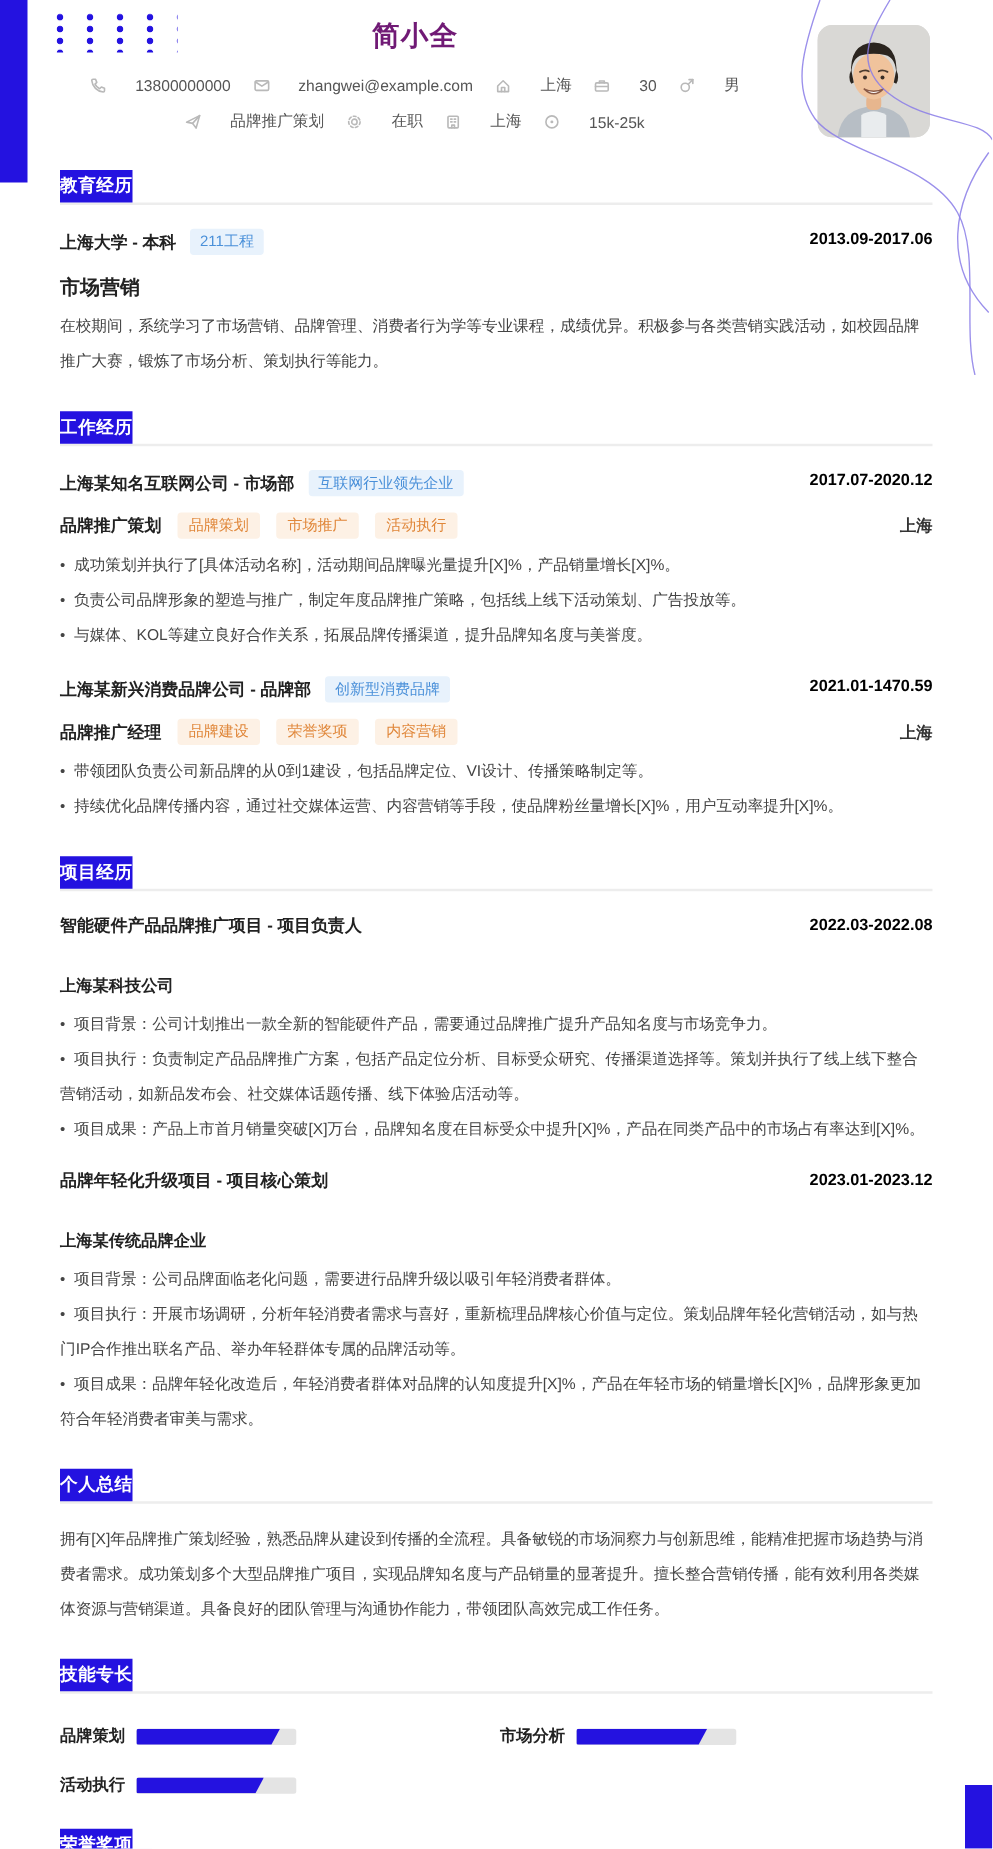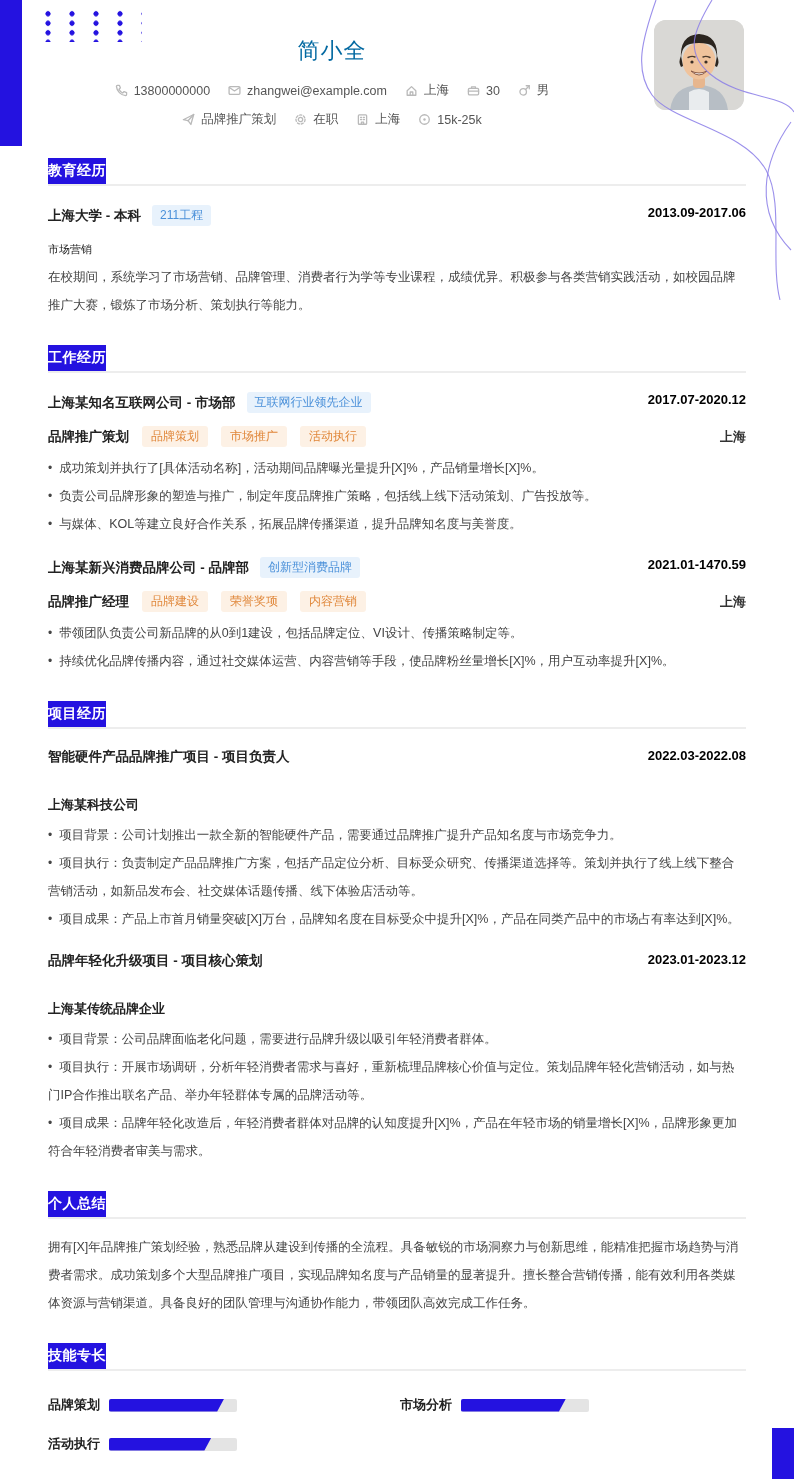--- a/index.html
+++ b/index.html
@@ -7,24 +7,24 @@
         font-family:"Liberation Sans","DejaVu Sans",sans-serif;color:#333;}
   
   .left-bar{position:absolute;left:0;top:0;width:22px;height:146px;background:#2412e0;}
   .dots{position:absolute;left:36px;top:9px;width:106px;height:33px;
         background:radial-gradient(circle,#2412e0 2.3px,transparent 2.9px);
         background-size:24px 9.5px;}
   .curves{position:absolute;left:594px;top:0;width:200px;height:300px;pointer-events:none;z-index:3;}
   .corner-block{position:absolute;right:0;bottom:0;width:22px;height:51px;background:#2412e0;}
   
   .header{padding-top:12px;width:664px;text-align:center;}
-  .name{margin:24px 0 0;font-size:22px;font-weight:normal;letter-spacing:1px;color:#0369a1;}
+  .name{margin:2px 0 0;font-size:22px;font-weight:bold;letter-spacing:1px;color:#701a75;}
   .contact-row{display:flex;justify-content:center;align-items:center;gap:18px;margin-top:16px;
                font-size:12.5px;color:#555;white-space:nowrap;}
-  .ci{display:inline-flex;align-items:center;gap:6px;}
+  .ci{display:inline-flex;align-items:center;gap:23px;}
   .ci svg{width:13px;height:13px;flex:none;}
   .photo{position:absolute;left:654px;top:20px;width:90px;height:90px;border-radius:12px;
          overflow:hidden;background:#d9d8d5;z-index:2;}
   
   .content{margin:0 48px;position:relative;}
   .section-head{position:relative;margin-top:26px;border-bottom:2px solid #ededed;}
   .section-head.first{margin-top:30px;}
   .badge{position:relative;display:inline-block;background:#2412e0;color:#fff;font-weight:bold;
          font-size:14px;padding:4px 0;letter-spacing:.5px;}
   .badge::after{content:"";position:absolute;z-index:-1;right:-15px;top:7px;width:21px;height:20px;
@@ -36,21 +36,21 @@
   .date{font-size:13px;font-weight:bold;color:#000000;}
   .role-row{display:flex;justify-content:space-between;align-items:center;margin-top:13px;}
   .rr-left{display:flex;align-items:center;gap:13px;}
   .role{font-size:13.5px;font-weight:bold;color:#222;}
   .tag-orange{font-size:12px;color:#e0873a;background:#fdf1e5;padding:2px 9px;border-radius:3px;}
   .loc{font-size:13px;font-weight:bold;color:#333;}
   .bullets{margin-top:7px;}
   .bullet{margin:0;font-size:12.5px;line-height:2.24;color:#444;}
   .bullet .dot{margin-right:7px;font-size:12px;color:#444;}
   .para{margin:6px 0 0;font-size:12.5px;line-height:2.24;color:#444;}
-  .major{margin-top:16px;font-size:11px;font-weight:normal;color:#222;}
+  .major{margin-top:16px;font-size:16px;font-weight:bold;color:#222;}
   .company{margin-top:30px;font-size:13px;font-weight:bold;color:#222;}
   
   .skills-grid{display:grid;grid-template-columns:352px 1fr;row-gap:21px;margin-top:25px;}
   .skill{display:flex;align-items:center;gap:9px;}
   .skill-label{font-size:13px;font-weight:bold;color:#222;flex:none;}
   .skill-track{width:128px;height:13px;background:#e4e4e4;border-radius:2px;overflow:hidden;}
   .skill-fill{display:block;height:100%;background:#2412e0;
               clip-path:polygon(0 0,100% 0,calc(100% - 7px) 100%,0 100%);}
   .icon{stroke:#b9b9b9;fill:none;stroke-width:1.2;stroke-linecap:round;stroke-linejoin:round;}
 </style>

